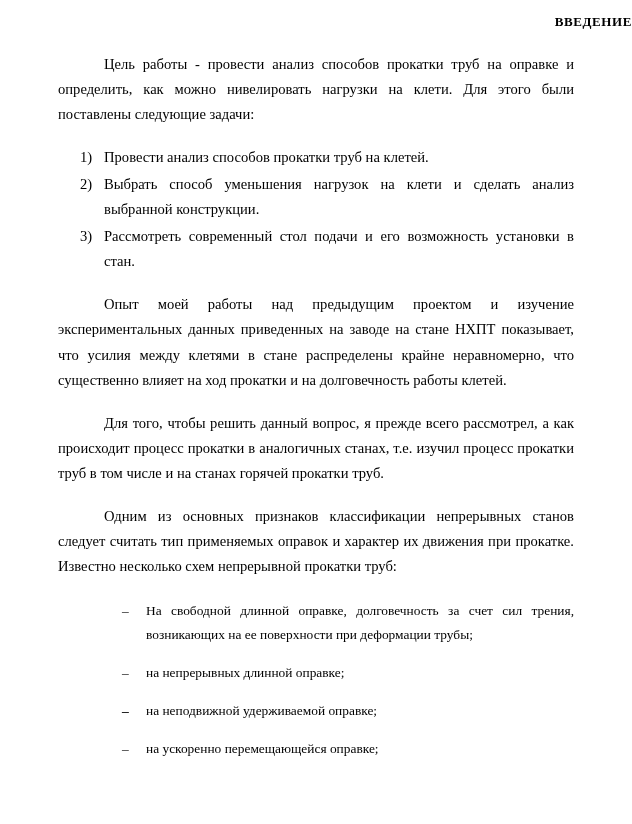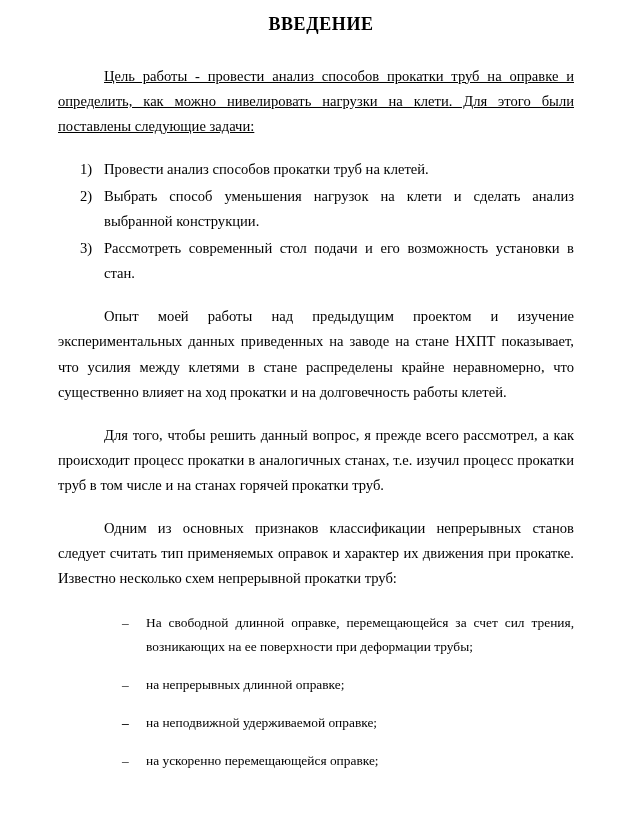--- a/index.html
+++ b/index.html
@@ -15,44 +15,43 @@
     overflow: hidden;
   }
   .page {
     position: relative;
     width: 632px;
     height: 824px;
     box-sizing: border-box;
     padding: 0;
   }
   .doc-title {
-    text-align: center;
-    font-size: 18px;
+    text-align: right;
+    font-size: 13px;
     letter-spacing: 0.6px;
     margin: 14px 0 0 10px;
     line-height: 1.2;
   }
   .body-block {
     padding: 0 58px 0 58px;
   }
   p.para {
     font-size: 14.6px;
     line-height: 1.72;
     text-align: justify;
     text-justify: inter-word;
     margin: 0;
     text-indent: 46px;
   }
   p.para.spaced {
     margin-top: 18px;
     font-family: Liberation Serif, serif;
   }
   p.para.first {
-    margin-top: 28px;
-    text-decoration: underline;
+    margin-top: 22px;
   }
   ol.task-list {
     list-style: none;
     margin: 18px 0 0 0;
     padding: 0;
   }
   ol.task-list li {
     position: relative;
     font-size: 14.6px;
     line-height: 1.72;
@@ -111,21 +110,21 @@
       </li>
     </ol>
 
     <p class="para spaced">Опыт моей работы над предыдущим проектом и изучение экспериментальных данных приведенных на заводе на стане НХПТ показывает, что усилия между клетями в стане распределены крайне неравномерно, что существенно влияет на ход прокатки и на долговечность работы клетей.</p>
     <p class="para spaced">Для того, чтобы решить данный вопрос, я прежде всего рассмотрел, а как происходит процесс прокатки в аналогичных станах, т.е. изучил процесс прокатки труб в том числе и на станах горячей прокатки труб.</p>
     <p class="para spaced">Одним из основных признаков классификации непрерывных станов следует считать тип применяемых оправок и характер их движения при прокатке. Известно несколько схем непрерывной прокатки труб:</p>
 
     <ul class="dash-list">
       <li>
         <span class="dash">–</span>
-        <span>На свободной длинной оправке, перемещающейся за счет сил трения, возникающих на ее поверхности при деформации трубы;</span>
+        <span>На свободной длинной оправке, долговечность за счет сил трения, возникающих на ее поверхности при деформации трубы;</span>
       </li>
       <li>
         <span class="dash">–</span>
         <span>на непрерывных длинной оправке;</span>
       </li>
       <li>
         <span class="dash">–</span>
       </li>
       <li>
         <span class="dash">–</span>

